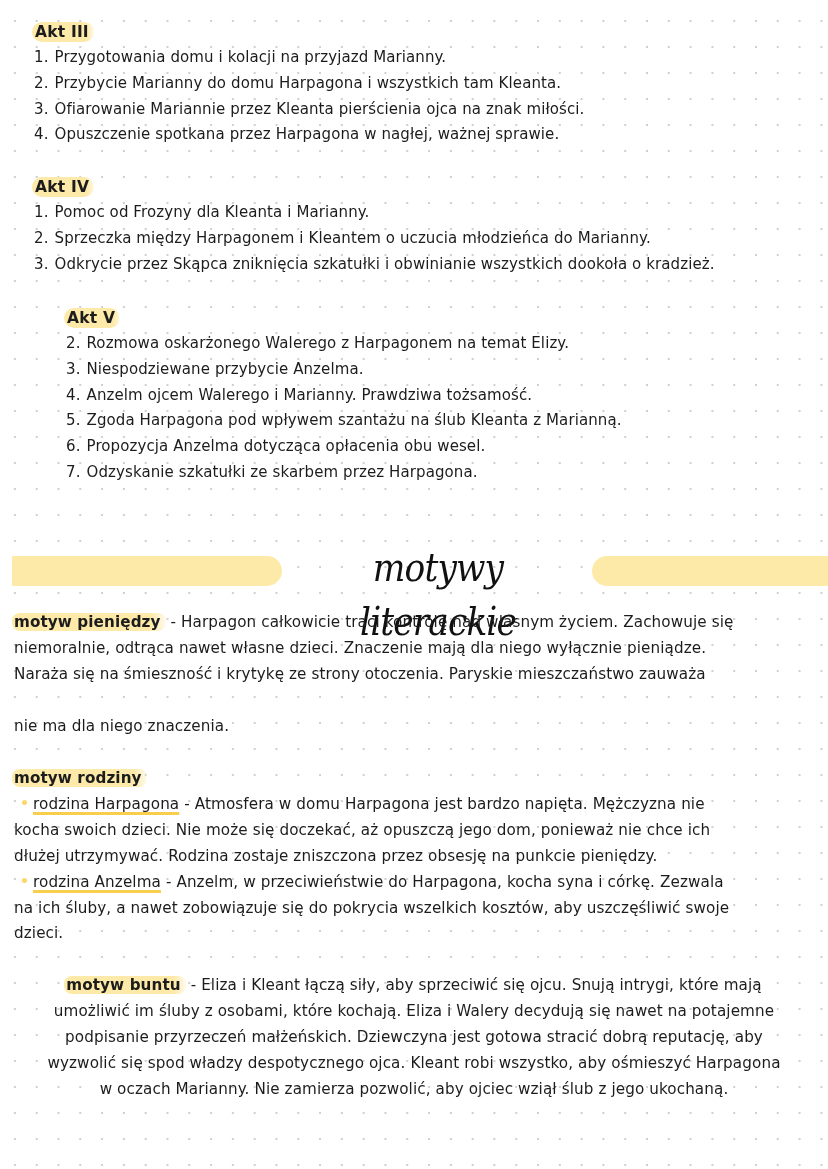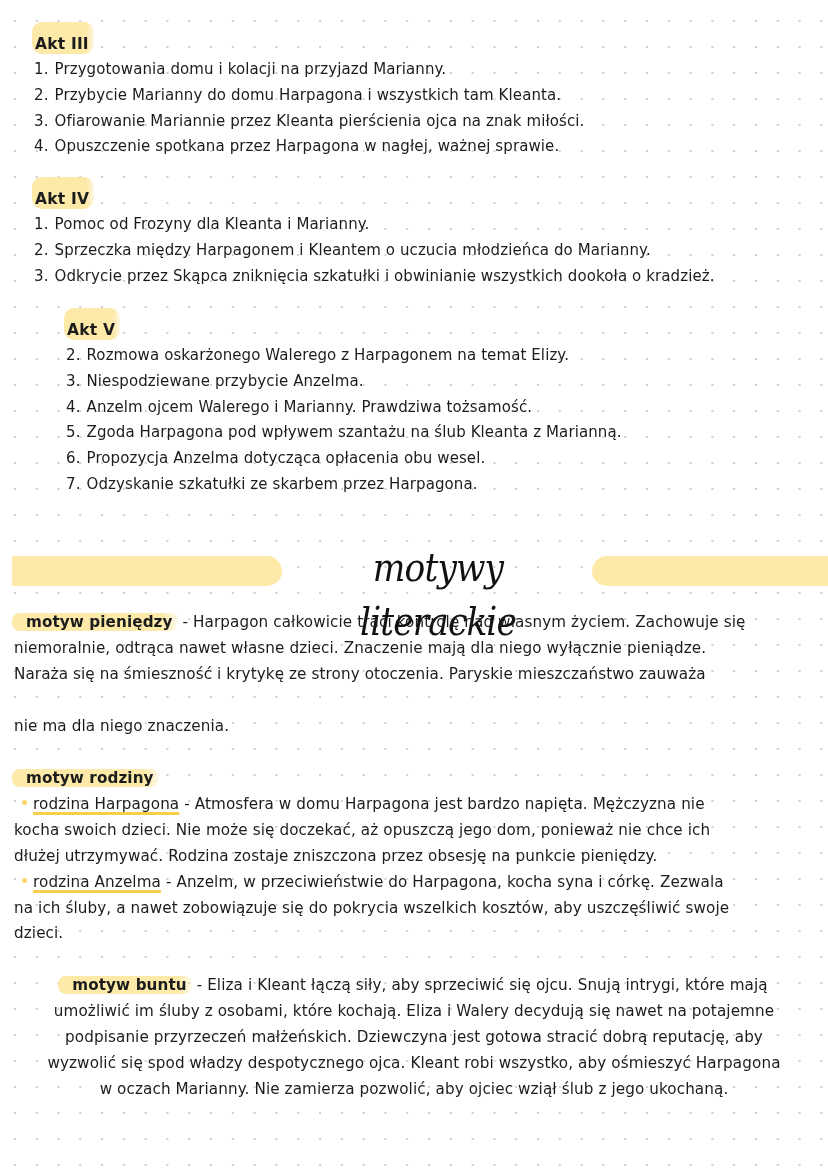--- a/index.html
+++ b/index.html
@@ -28,21 +28,21 @@
     }
     .akt {
       position: absolute;
       left: 34px;
     }
     .akt-title {
       display: inline-block;
       font-weight: bold;
       font-size: 15.5px;
       line-height: 20px;
-      padding: 12px 5px 0 3px;
+      padding: 0 5px 0 3px;
       margin-left: -2px;
       border-radius: 10px;
       background: linear-gradient(to right, #fde9a8 0%, #fde9a8 88%, rgba(253,233,168,0.3) 100%);
       letter-spacing: 0.2px;
     }
     .akt-list {
       list-style: none;
       margin: 3px 0 0 0;
       padding: 0;
     }
@@ -116,21 +116,21 @@
       left: 14px;
       width: 800px;
       font-size: 15.2px;
       line-height: 25.9px;
       letter-spacing: 0.1px;
     }
     .hl {
       font-weight: bold;
       background: linear-gradient(to right, #fde9a8 0%, #fde9a8 90%, rgba(253,233,168,0.2) 100%);
       border-radius: 8px;
-      padding: 0 5px 0 14px;
+      padding: 0 5px 0 2px;
       margin-left: -2px;
     }
     .bullet {
       display: inline-block;
       width: 5px;
       height: 5px;
       border-radius: 50%;
       background: #fbd76a;
       margin: 0 6px 3px 8px;
       vertical-align: middle;

